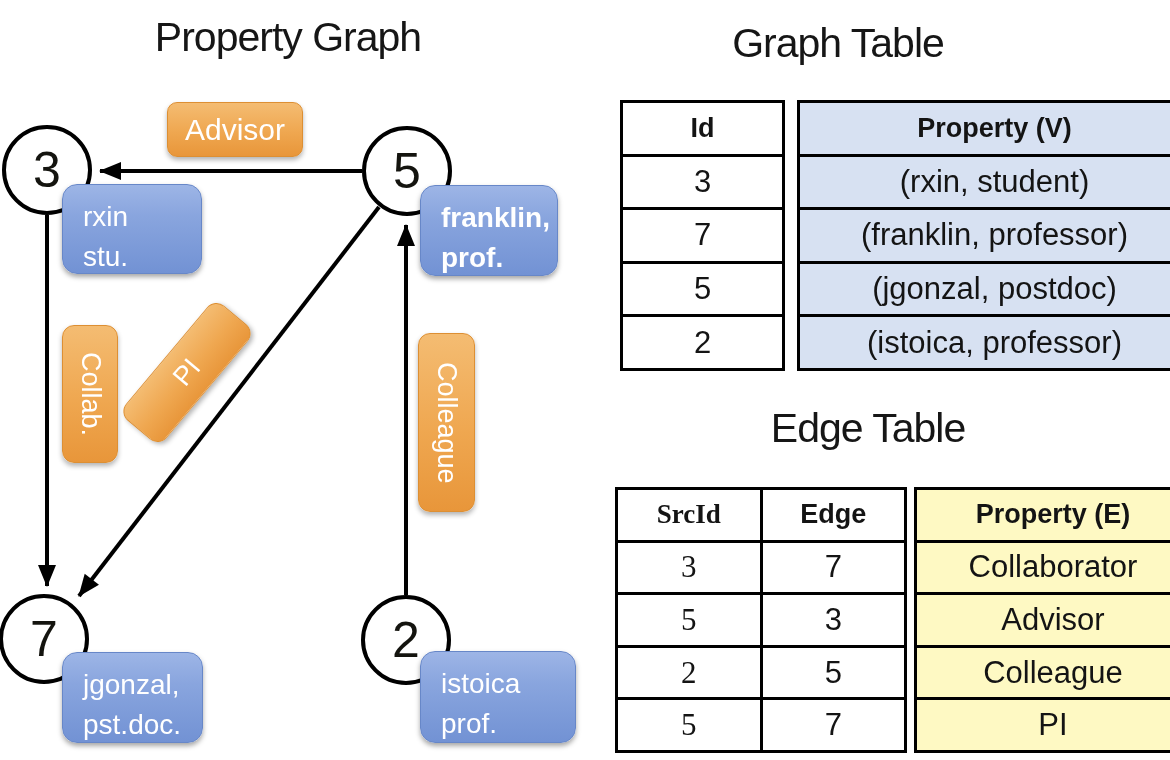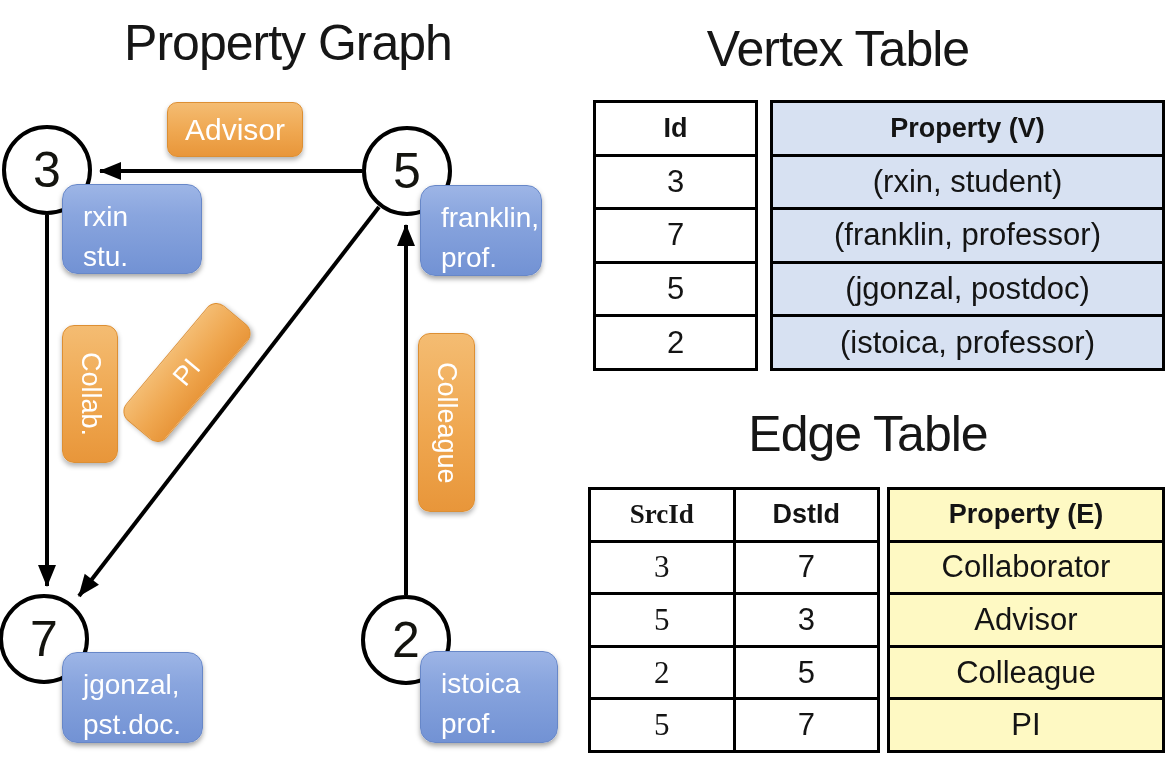--- a/index.html
+++ b/index.html
@@ -1,20 +1,20 @@
 <!DOCTYPE html>
 <html><head>
 <meta charset="utf-8">
 <style>
   * { margin:0; padding:0; box-sizing:border-box; }
   html,body { background:#ffffff; }
   body { font-family:"Liberation Sans", sans-serif; color:#111; }
   #stage { position:relative; width:1170px; height:760px; background:#fff; overflow:hidden; }
 
-  .big-title { position:absolute; font-size:50px; font-weight:300; letter-spacing:-1px;
+  .big-title { position:absolute; font-size:41px; font-weight:300; letter-spacing:-1px;
                color:#161616; text-align:center; white-space:nowrap; }
 
   
   .node { position:absolute; width:90px; height:90px; border:4px solid #000; border-radius:50%;
           background:#fff; display:flex; align-items:center; justify-content:center;
           font-size:50px; font-weight:300; color:#14140f; }
 
   .vcard { position:absolute; border-radius:15px; color:#fff; font-size:28px; line-height:1.42;
            padding:12px 0 16px 20px; white-space:pre-line;
            background:linear-gradient(180deg,#9db5e6 0%,#89a5de 35%,#7292d4 100%);
@@ -24,21 +24,21 @@
             background:linear-gradient(180deg,#f4bc72 0%,#efa750 55%,#e8963a 100%);
             border:1px solid #dd8f33; box-shadow:0 3px 5px rgba(0,0,0,0.3);
             display:flex; align-items:center; justify-content:center; }
   .elabel.horiz { border-radius:10px; font-size:30px; }
   .elabel.vert  { border-radius:12px; font-size:27px; writing-mode:vertical-rl; }
   .elabel.tilt  { border-radius:12px; font-size:27px; transform:rotate(-50deg); }
 
   svg.edges { position:absolute; left:0; top:0; }
 
   
-  .tcol { position:absolute; border:3px solid #000; background:#fff; display:flex; flex-direction:column; }
+  .tcol { position:absolute; border:3px solid #000; background:#fff; display:flex; flex-direction:column;margin-left:27px; }
   .trow { display:flex; flex:1; border-top:3px solid #000; align-items:center; }
   .trow:first-child { border-top:none; }
   .tcell { flex:1; text-align:center; font-size:31px; font-weight:300; color:#141414; }
   .tcell.hdr { font-size:27px; font-weight:bold; }
   .vfill { background:#d7e1f2; }
   .efill { background:#fef9c3; }
   .split > .tcell:first-child { border-right:3px solid #000; align-self:stretch;
                                 display:flex; align-items:center; justify-content:center;font-family:Liberation Serif, serif; }
 </style>
 </head>
@@ -73,28 +73,28 @@
     </div>
   <div class="node" style="left:-1px; top:594px;">
     <span>7</span>
     </div>
   <div class="node" style="left:361px; top:595px;">
     <span>2</span>
     </div>
 
   <div class="vcard" style="left:62px;  top:184px; width:140px; height:90px;">rxin
 stu.</div>
-  <div class="vcard" style="left:420px; top:185px; width:122px; height:91px;">franklin,
+  <div class="vcard" style="left:420px; top:185px; width:138px; height:91px;font-weight:bold;">franklin,
 prof.</div>
   <div class="vcard" style="left:62px;  top:652px; width:141px; height:91px;">jgonzal,
 pst.doc.</div>
-  <div class="vcard" style="left:420px; top:651px; width:138px; height:92px;">istoica
+  <div class="vcard" style="left:420px; top:651px; width:156px; height:92px;">istoica
 prof.</div>
 
-  <div class="big-title" style="left:700px; top:20px; width:276px;">Vertex Table</div>
+  <div class="big-title" style="left:700px; top:20px; width:276px;">Graph Table</div>
 
   <div class="tcol" style="left:593px; top:100px; width:165px; height:271px;">
     <div class="trow">
         <div class="tcell hdr">Id</div>
       </div>
     <div class="trow">
         <div class="tcell">3</div>
       </div>
     <div class="trow">
         <div class="tcell">7</div>
@@ -123,21 +123,21 @@
     <div class="trow vfill">
         <div class="tcell">(istoica, professor)</div>
       </div>
   </div>
 
   <div class="big-title" style="left:744px; top:405px; width:248px;">Edge Table</div>
 
   <div class="tcol" style="left:588px; top:487px; width:292px; height:266px;">
     <div class="trow split">
       <div class="tcell hdr">SrcId</div>
-      <div class="tcell hdr">DstId</div>
+      <div class="tcell hdr">Edge</div>
     </div>
     <div class="trow split">
       <div class="tcell">3</div>
       <div class="tcell">7</div>
     </div>
     <div class="trow split">
       <div class="tcell">5</div>
       <div class="tcell">3</div>
     </div>
     <div class="trow split">

